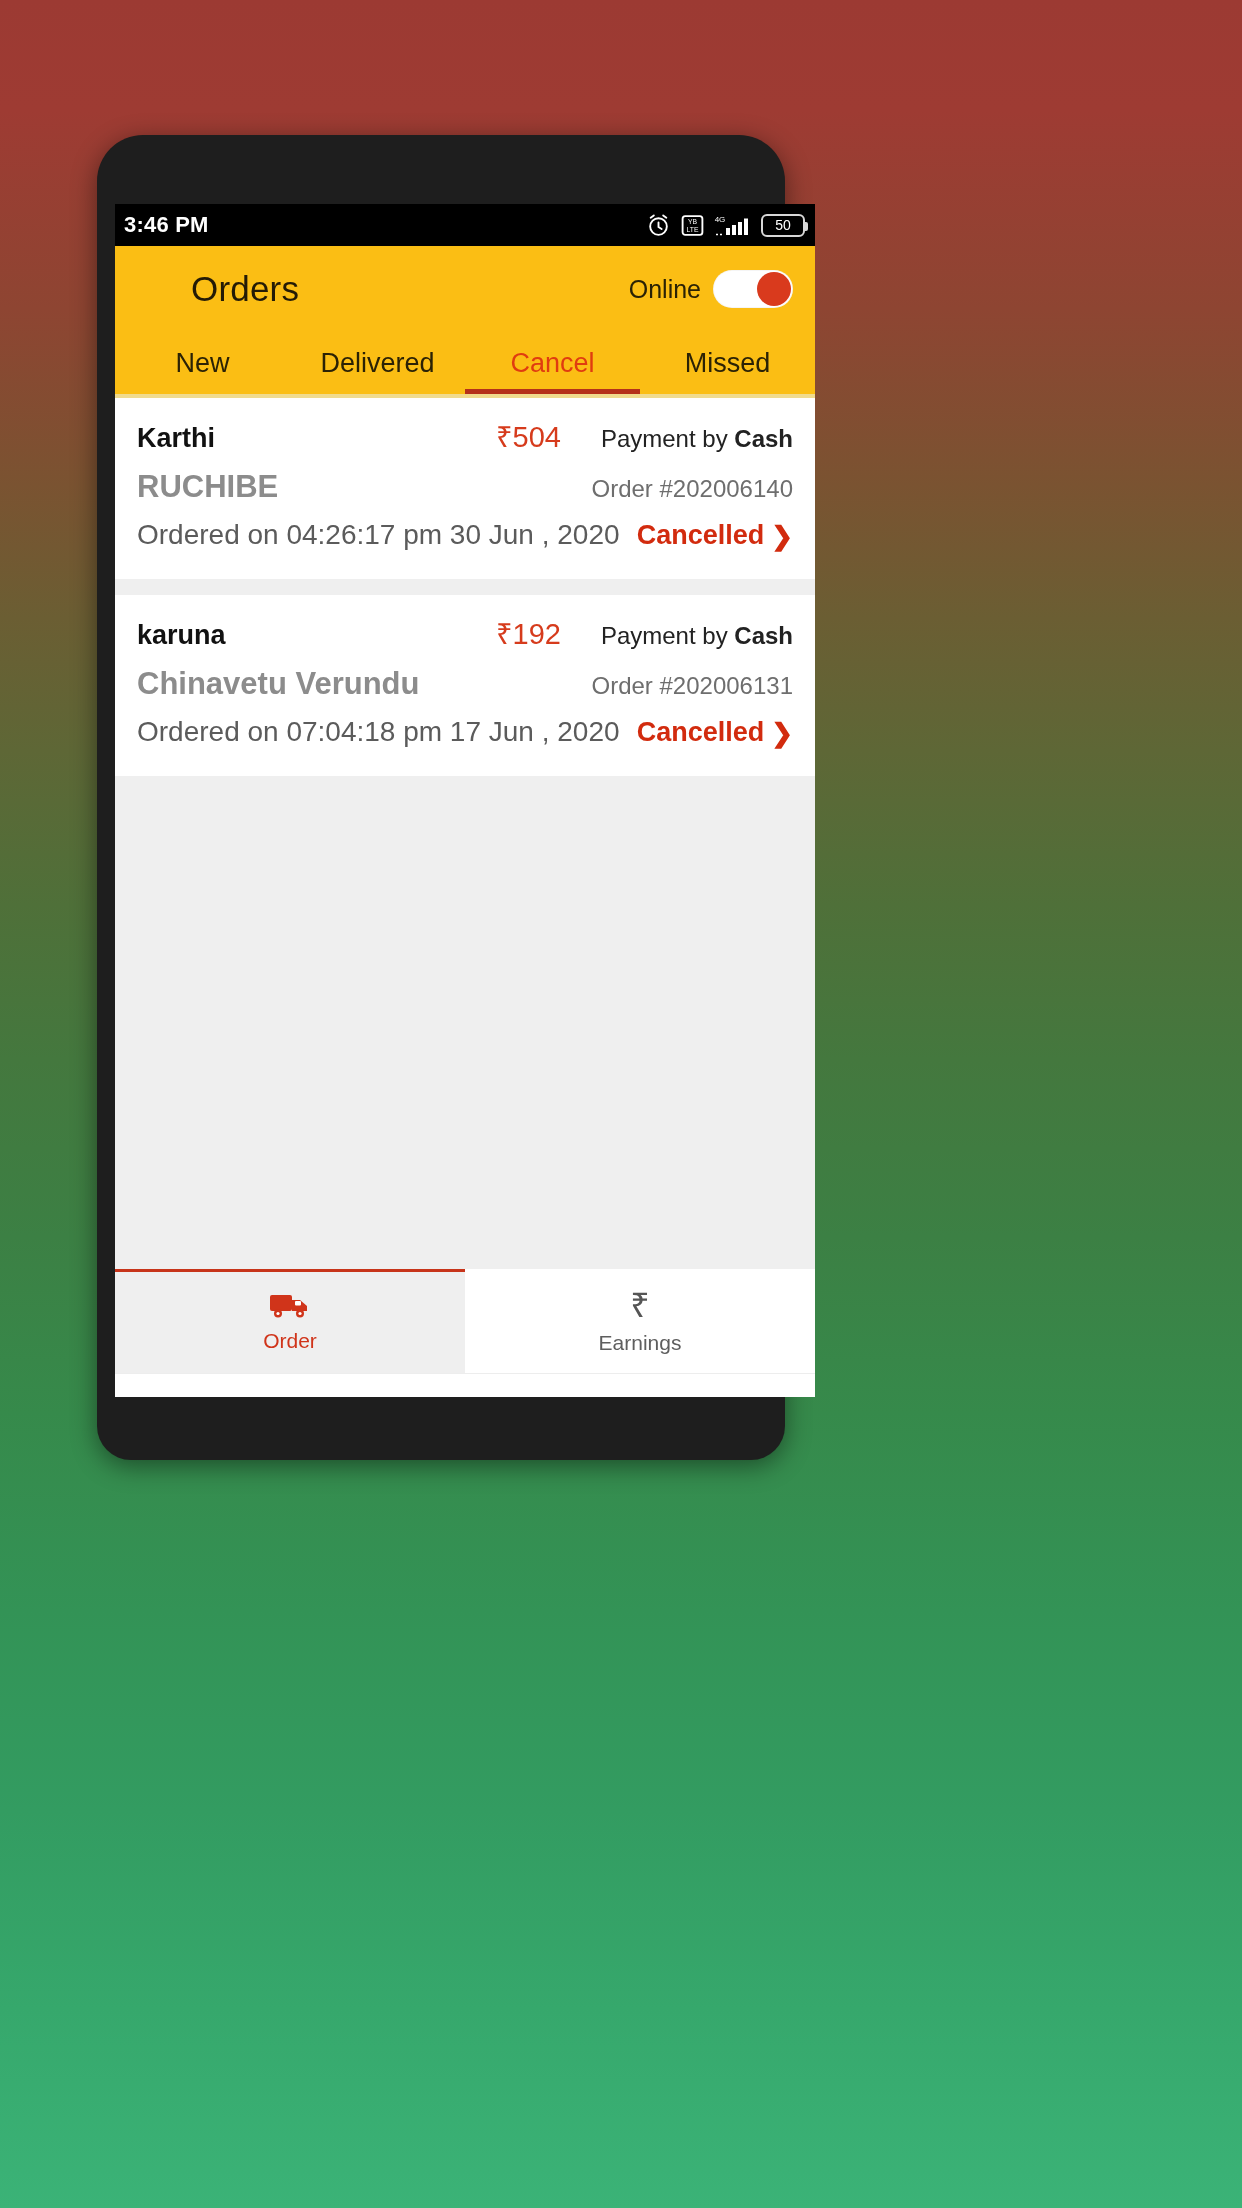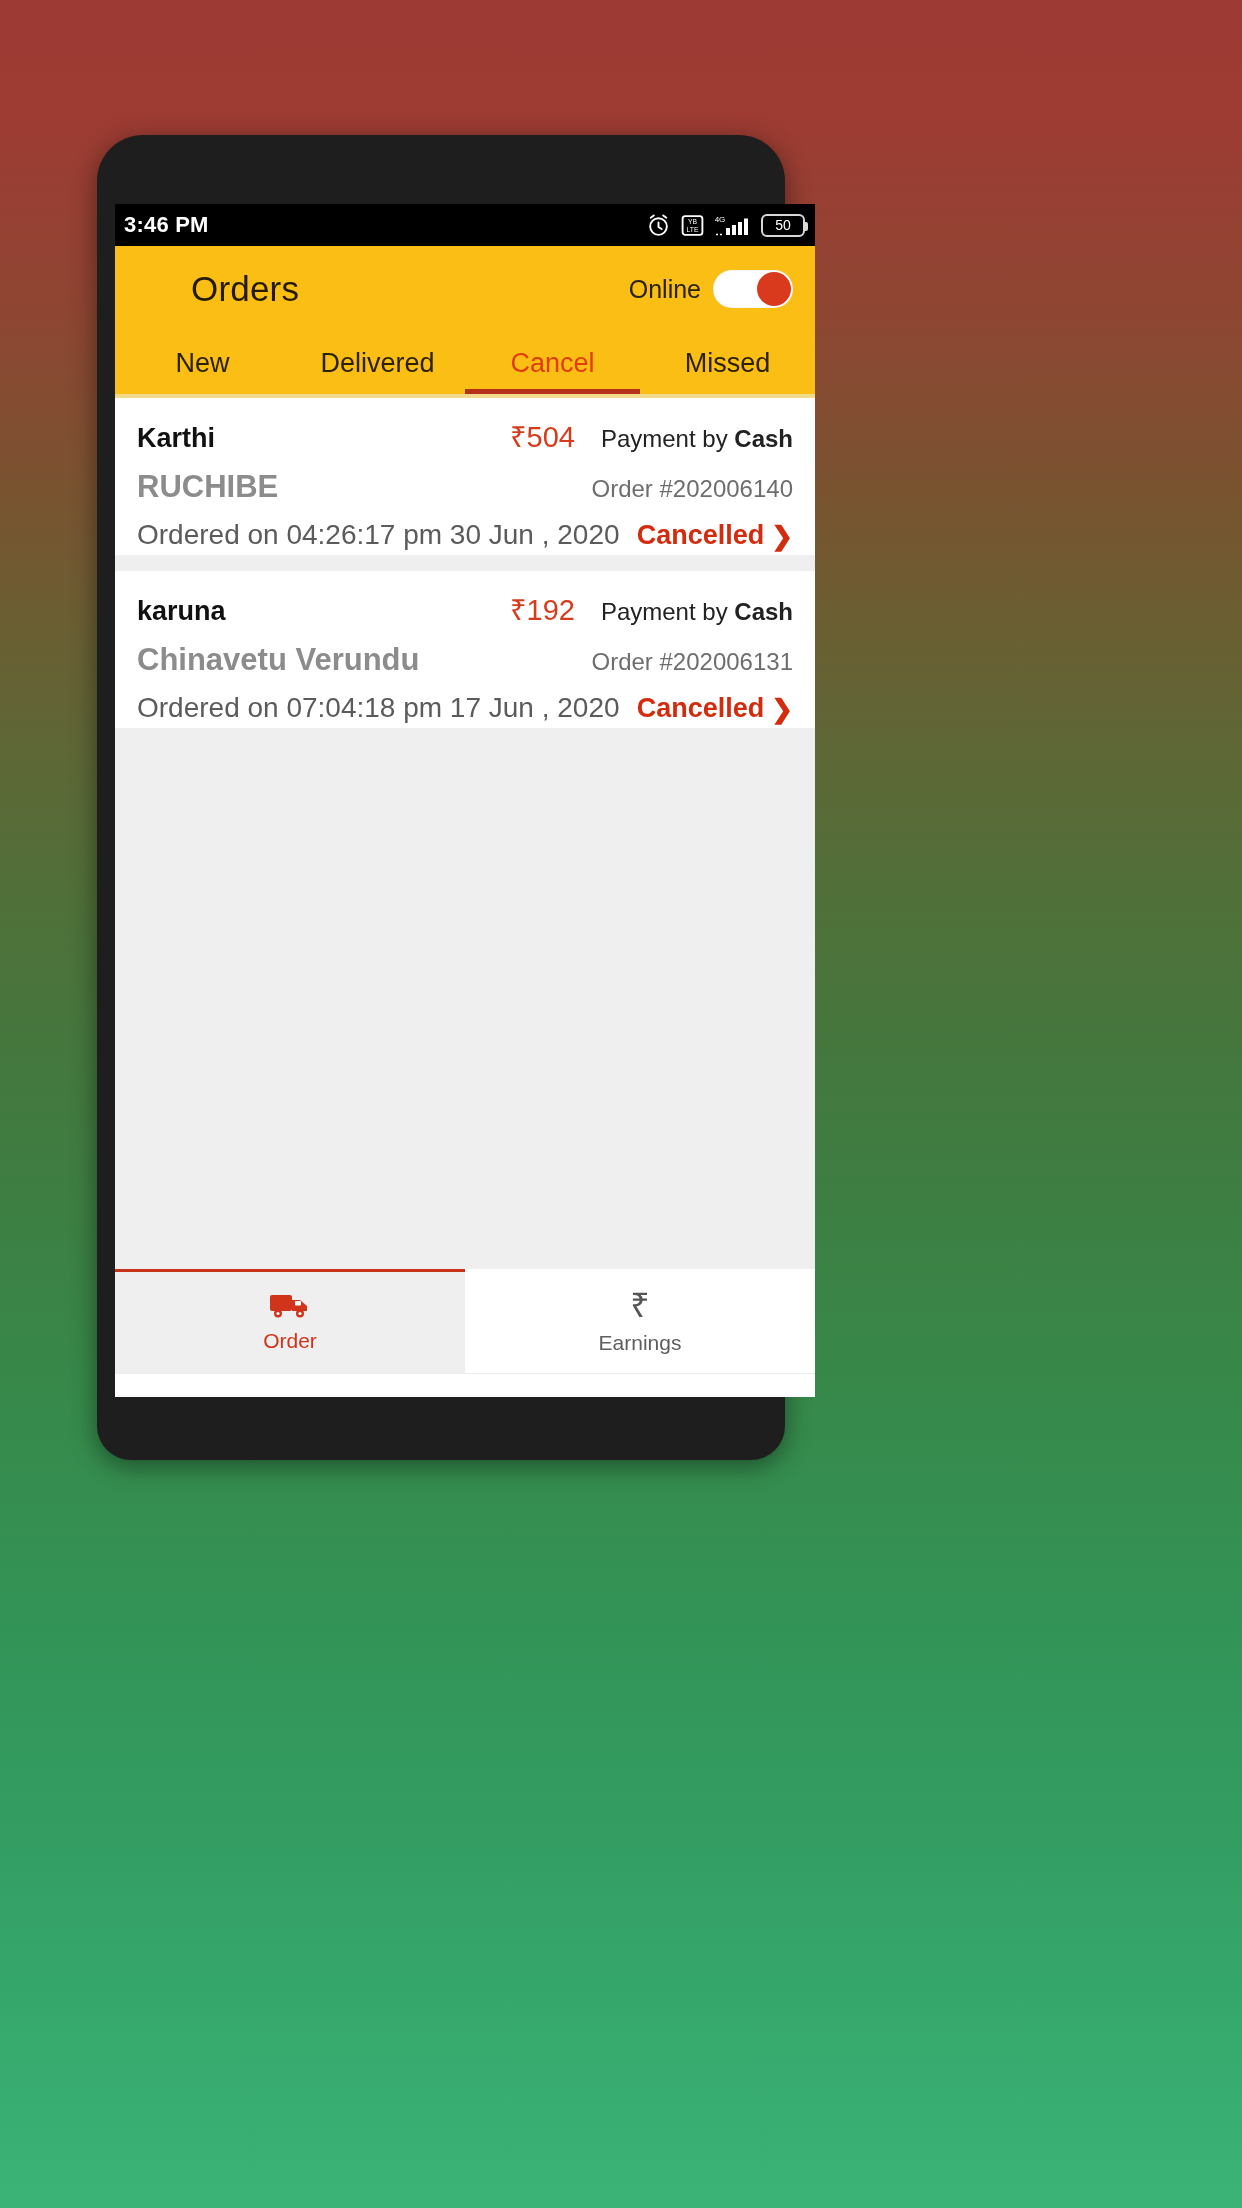--- a/index.html
+++ b/index.html
@@ -187,21 +187,21 @@
     position: relative;
     overflow: hidden;
   }
   .topline {
     height: 4px;
     background: #F0DB8D;
   }
 
   .order-card {
     background: #ffffff;
-    padding: 18px 22px 4px 22px;
+    padding: 18px 22px 28px 22px;
     box-sizing: border-box;
   }
   .card-gap { height: 16px; background: #EFEFEF; }
 
   .row1 {
     display: flex;
     align-items: baseline;
     justify-content: space-between;
     margin-bottom: 14px;
   }
@@ -209,21 +209,21 @@
     font-size: 27px;
     font-weight: bold;
     color: #111111;
     flex: 0 0 auto;
   }
   .amount {
     font-size: 29px;
     color: #D63B1C;
     flex: 0 0 auto;
     margin-left: auto;
-    margin-right: 26px;
+    margin-right: 40px;
   }
   .paymode {
     font-size: 24px;
     color: #222222;
     flex: 0 0 auto;
   }
   .paymode b { font-weight: bold; }
 
   .row2 {
     display: flex;

